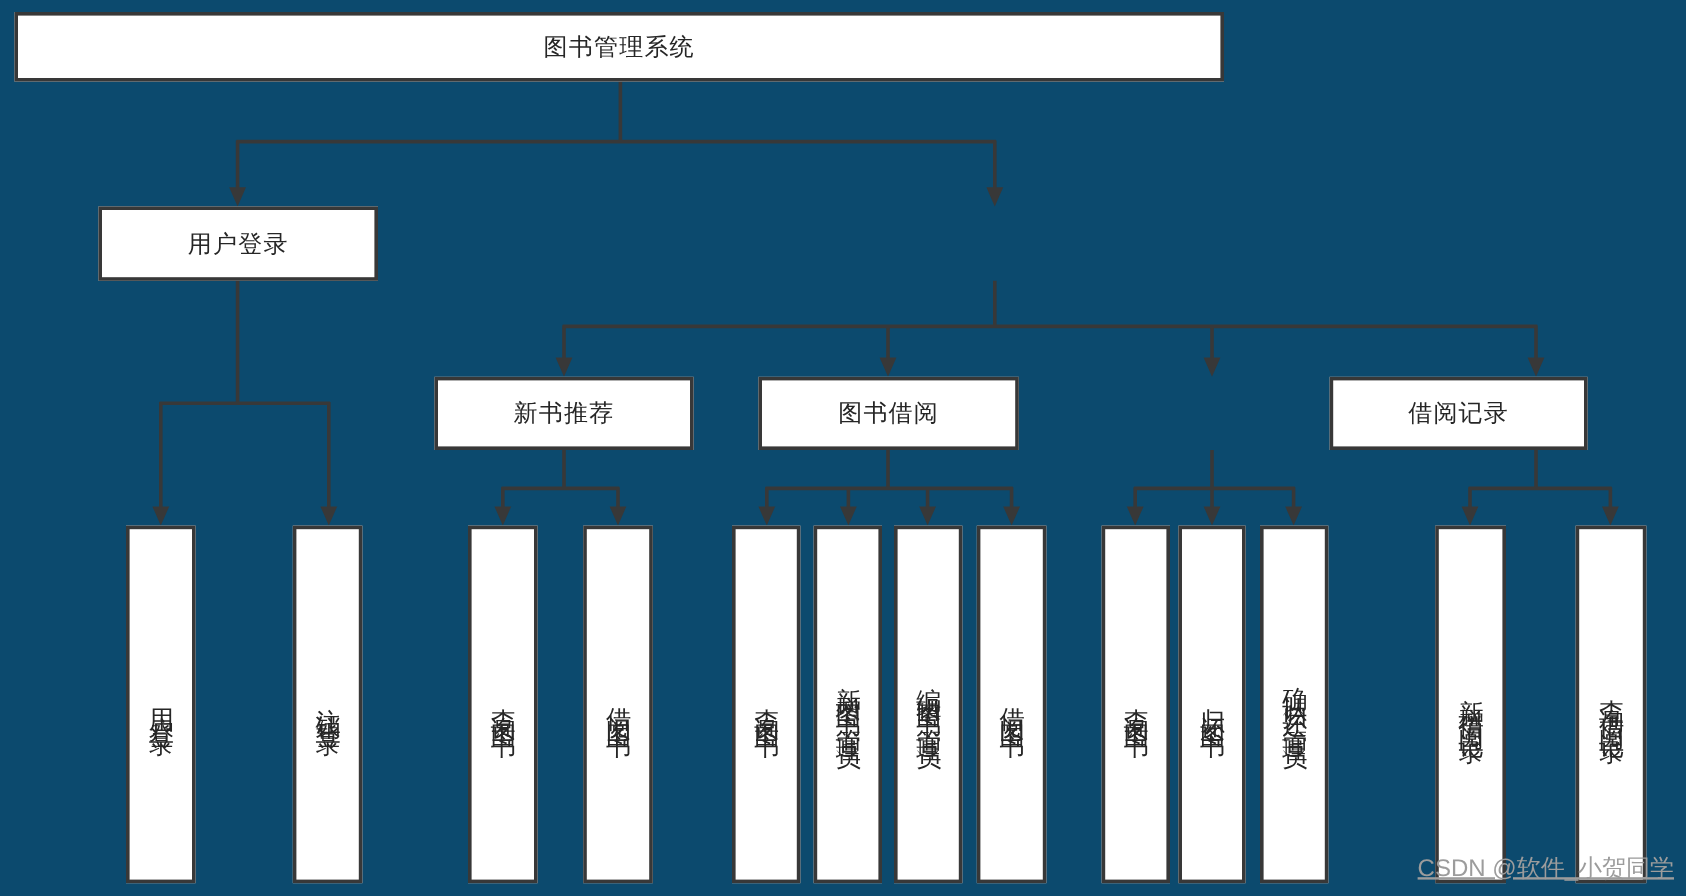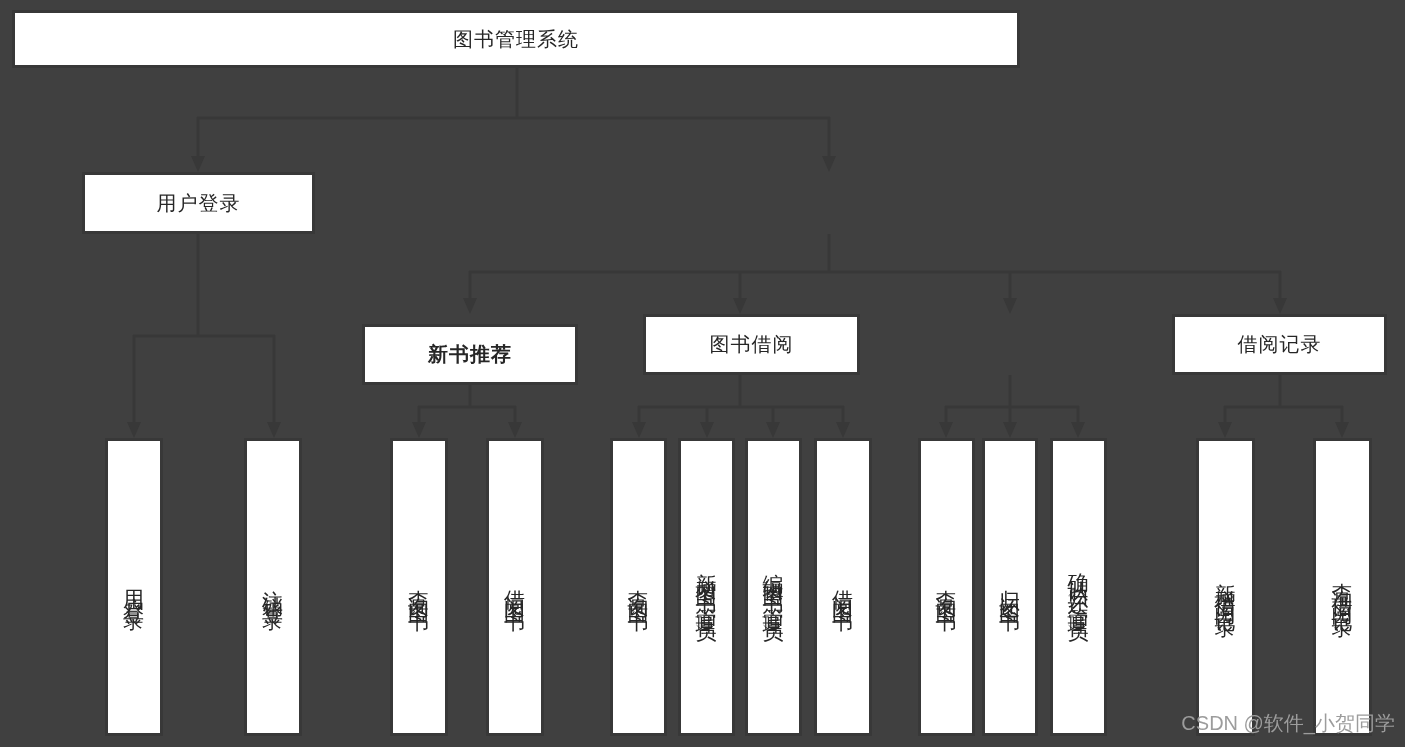--- a/index.html
+++ b/index.html
@@ -5,21 +5,21 @@
   html, body {
     margin: 0;
     padding: 0;
     background: #ffffff;
     font-family: "Liberation Sans", "DejaVu Sans", sans-serif;
   }
   .canvas {
     position: relative;
     width: 1405px;
     height: 747px;
-    background: #404040;
+    background: #0c4a6e;
     overflow: hidden;
   }
   .connectors {
     position: absolute;
     left: 0;
     top: 0;
     z-index: 1;
   }
   .node {
     position: absolute;
@@ -46,20 +46,21 @@
     white-space: nowrap;
   }
   .watermark {
     position: absolute;
     top: 710px;
     right: 10px;
     font-size: 20px;
     color: #9c9c9c;
     z-index: 3;
     white-space: nowrap;
+    text-decoration: underline;
   }
 </style>
 </head>
 <body>
 
 <div class="canvas">
 
   <svg class="connectors" width="1405" height="747" viewBox="0 0 1405 747" aria-hidden="true">
     <g stroke="#383838" stroke-width="3" fill="none">
 
@@ -101,27 +102,27 @@
   </svg>
 
   <div class="node h-node" style="left:12px; top:10px; width:1008px; height:58px;">
     <span>图书管理系统</span>
   </div>
 
   <div class="node h-node" style="left:82px; top:172px; width:233px; height:62px;">
     <span>用户登录</span>
   </div>
 
-  <div class="node h-node" style="left:362px; top:324px; width:216px; height:61px;font-weight:bold;">
+  <div class="node h-node" style="left:362px; top:314px; width:216px; height:61px;">
     <span>新书推荐</span>
   </div>
-  <div class="node h-node" style="left:632px; top:314px; width:217px; height:61px;margin-left:11px;">
+  <div class="node h-node" style="left:632px; top:314px; width:217px; height:61px;">
     <span>图书借阅</span>
   </div>
-  <div class="node h-node" style="left:1172px; top:314px; width:215px; height:61px;">
+  <div class="node h-node" style="left:1108px; top:314px; width:215px; height:61px;">
     <span>借阅记录</span>
   </div>
 
   <div class="node leaf" style="left:105px; top:438px; width:58px; height:298px;">
     <span class="vtext">用户登录</span>
   </div>
   <div class="node leaf" style="left:244px; top:438px; width:58px; height:298px;">
     <span class="vtext">注销登录</span>
   </div>
 

